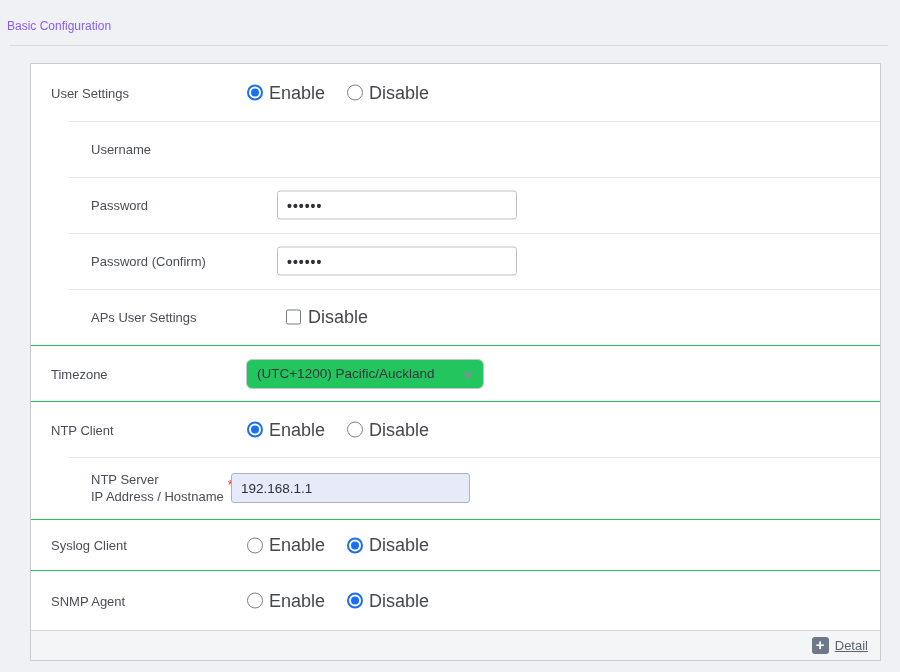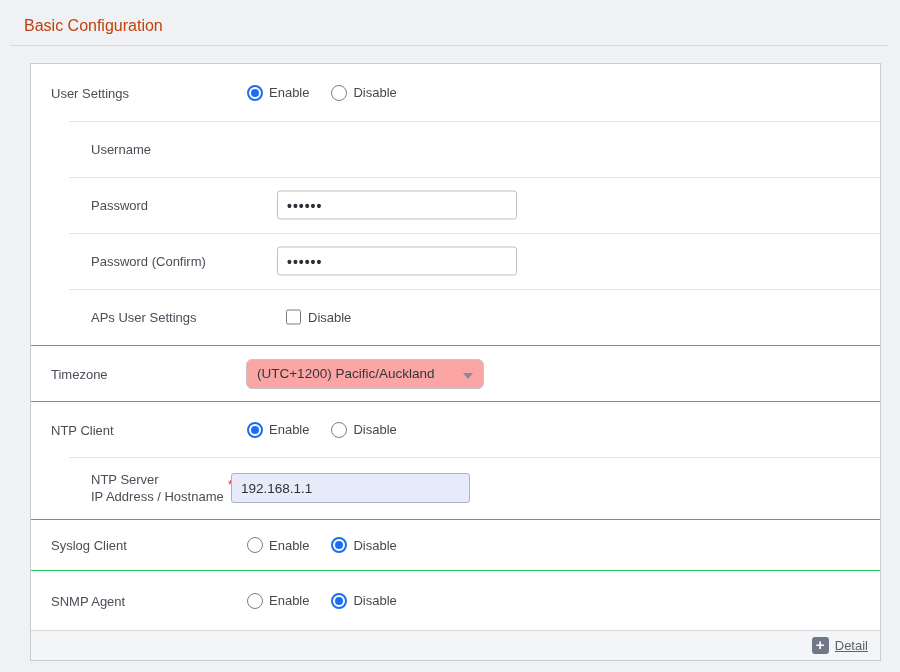--- a/index.html
+++ b/index.html
@@ -2,24 +2,24 @@
 <html><head>
 <meta charset="utf-8">
 <style>
   * { box-sizing: border-box; margin: 0; padding: 0; }
   html, body { width: 900px; height: 672px; overflow: hidden; }
   body {
     background: #eff1f4;
     font-family: "Liberation Sans", "DejaVu Sans", sans-serif;
   }
   .page-title {
-    padding: 16px 0 0 24px;
-    font-size: 16px;
+    padding: 16px 0 0 7px;
+    font-size: 12px;
     line-height: 20px;
-    color: #c2410c;
+    color: #8b5cf6;
   }
   .title-divider {
     height: 1px;
     background: #d5d8dc;
     margin: 9px 12px 0 10px;
   }
   .panel {
     width: 851px;
     margin: 17px 0 0 30px;
     background: #ffffff;
@@ -77,21 +77,21 @@
   }
   .radio.checked { border: 2px solid #1b6ef3; }
   .radio.checked::after {
     content: "";
     position: absolute;
     left: 2px; top: 2px; right: 2px; bottom: 2px;
     border-radius: 50%;
     background: #1b6ef3;
   }
   .radio.gap { margin-left: 22px; }
-  .opt { font-size: 13px; color: #45494f; white-space: nowrap; }
+  .opt { font-size: 18px; color: #45494f; white-space: nowrap; }
   .checkbox {
     width: 15px; height: 15px;
     border: 1px solid #777c84;
     border-radius: 2px;
     background: #fff;
     margin-right: 7px;
     cursor: pointer;
     flex: 0 0 auto;
   }
   .txt {
@@ -120,21 +120,21 @@
   }
   .select {
     position: absolute;
     top: 50%;
     transform: translateY(-50%);
     left: 215px;
     width: 238px;
     height: 30px;
     border: 1px solid #c3c7cd;
     border-radius: 6px;
-    background: #fca5a5;
+    background: #22c55e;
     display: flex;
     align-items: center;
     padding: 0 10px;
     cursor: pointer;
   }
   .select-text { flex: 1; font-size: 13.5px; color: #33373d; white-space: nowrap; }
   .caret { flex: 0 0 auto; margin-left: 6px; }
   .panel-footer {
     height: 30px;
     background: #f4f5f7;

